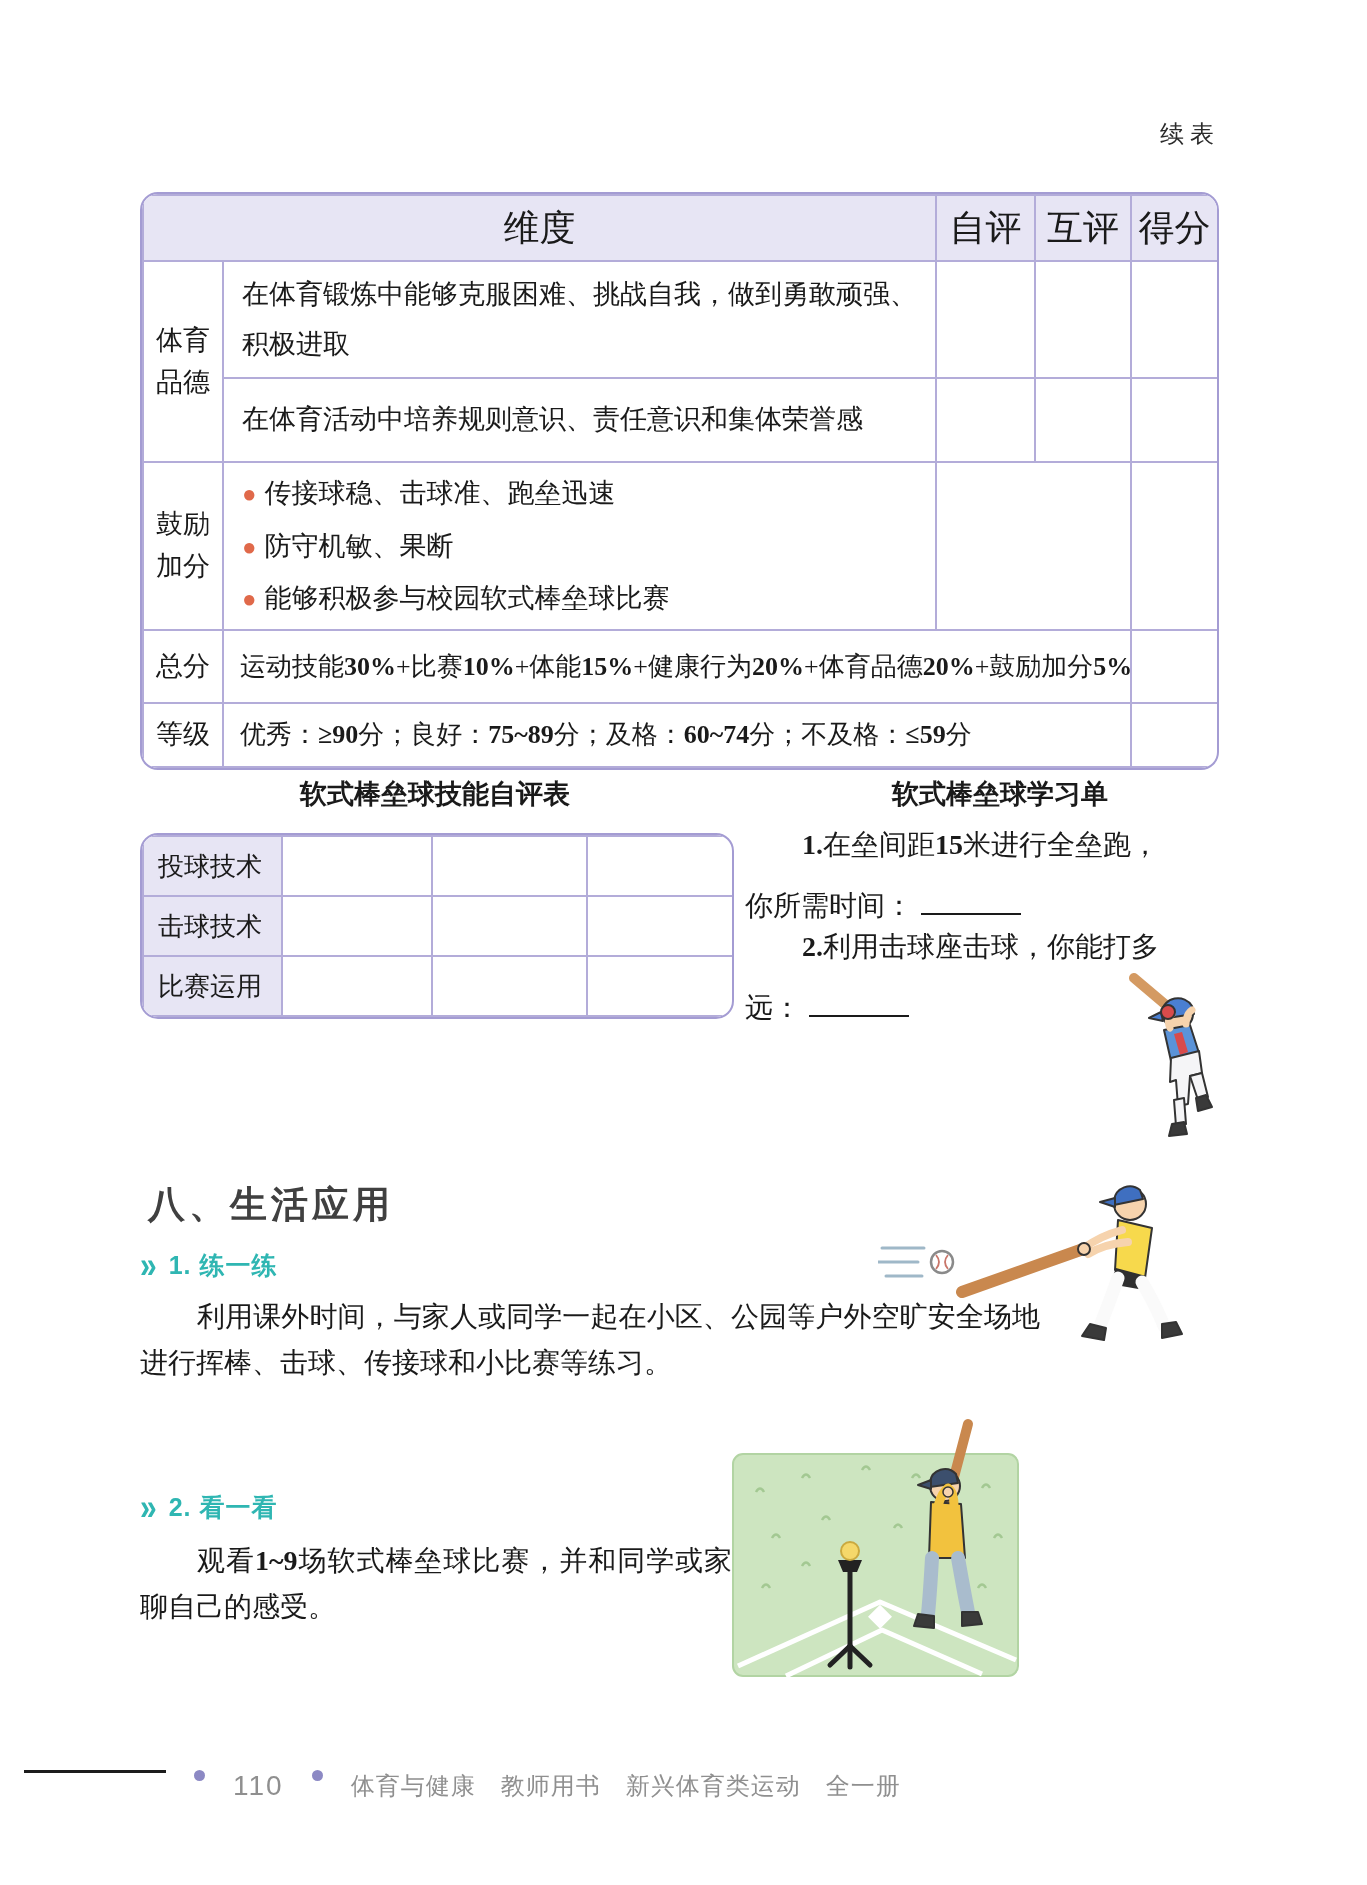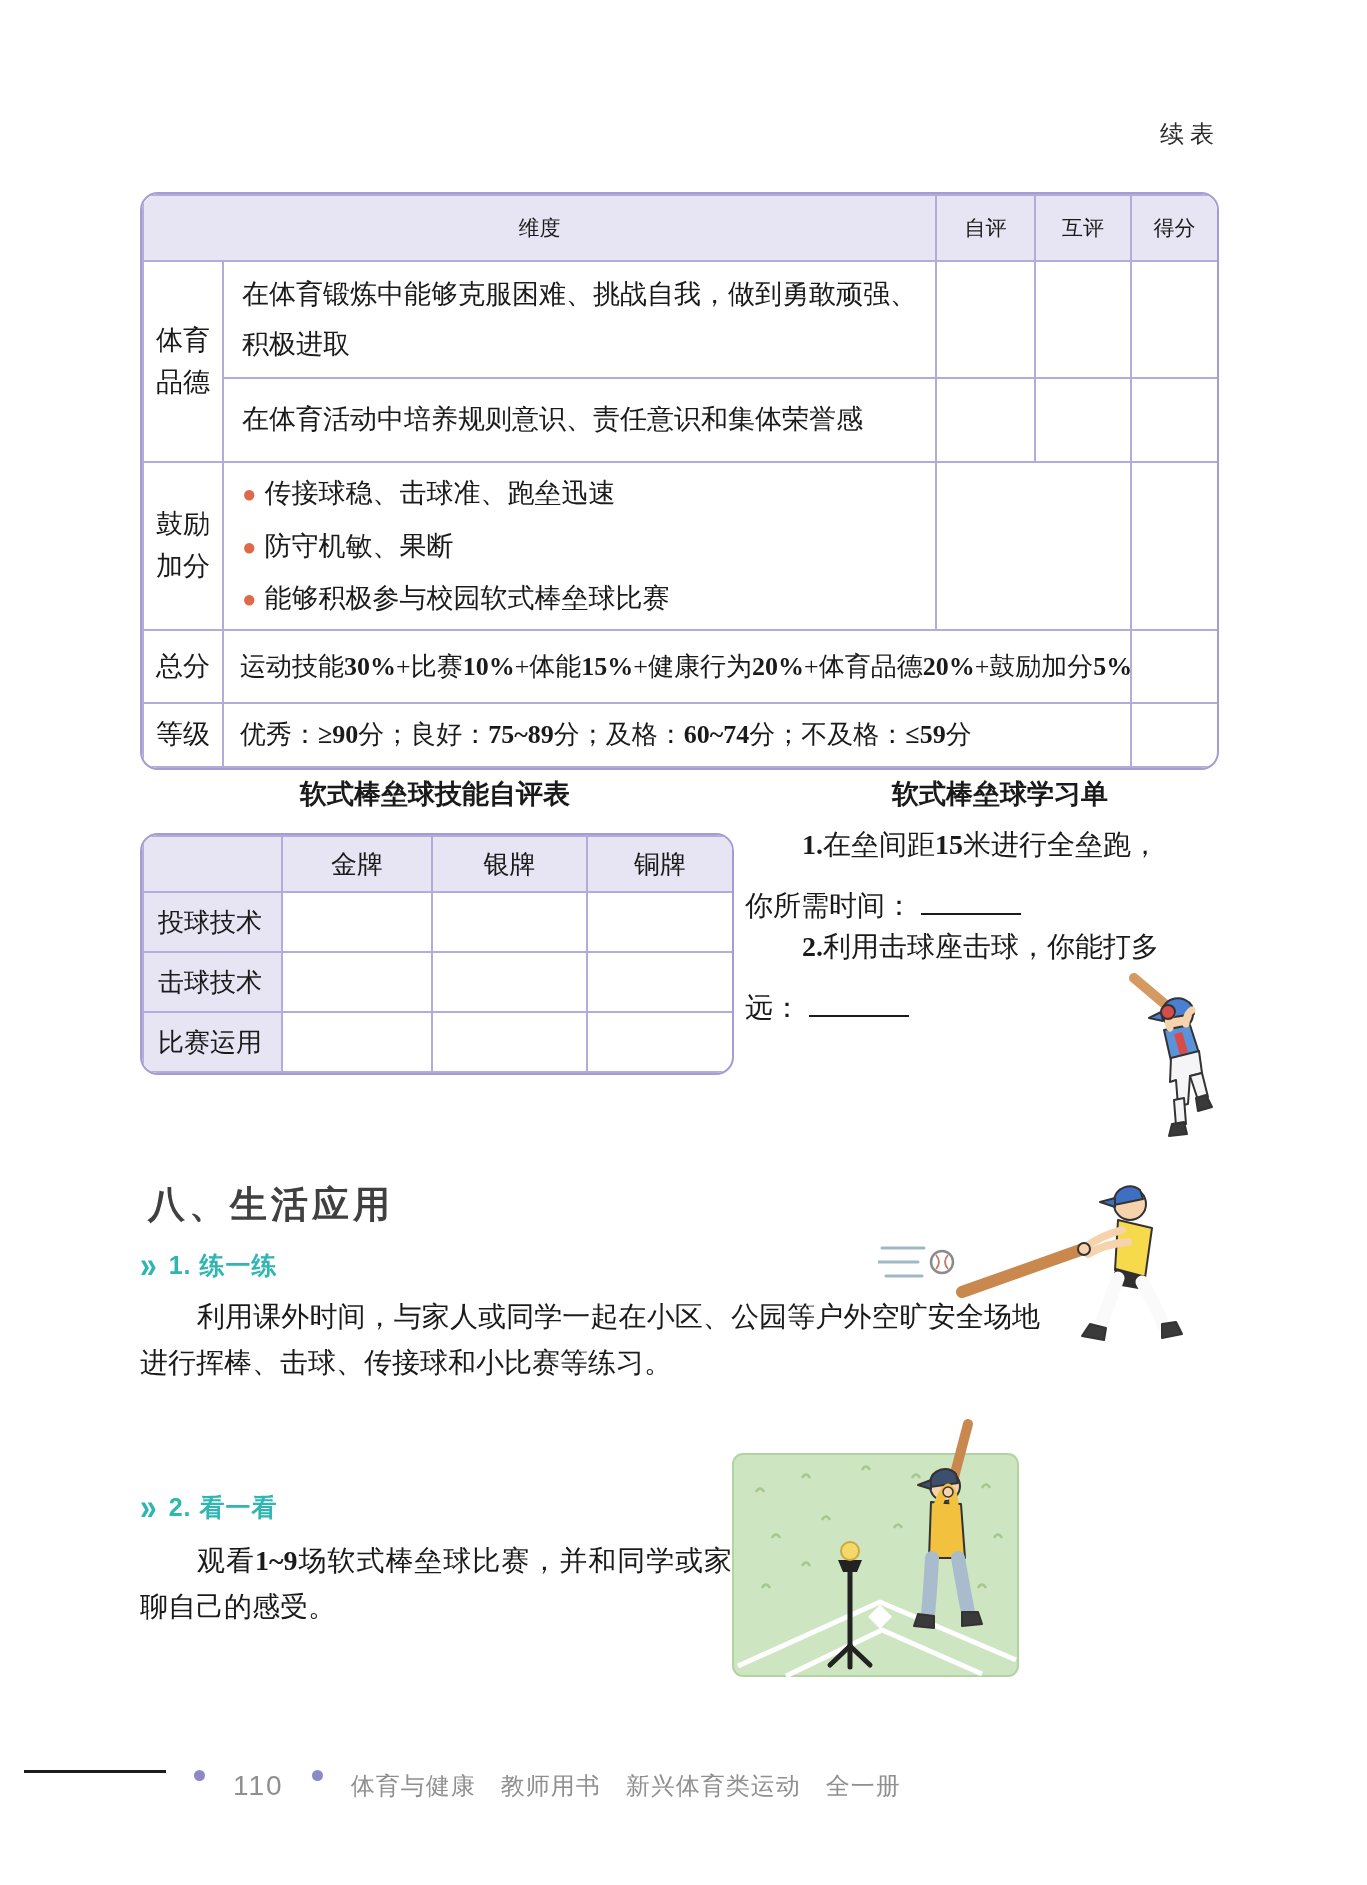--- a/index.html
+++ b/index.html
@@ -8,21 +8,21 @@
 
   
   .continued{position:absolute;top:118px;left:1140px;width:80px;text-align:right;
              font-size:24px;color:#2b2b2b;letter-spacing:6px;}
 
   
   .tblwrap{position:absolute;border:2.5px solid #a49cd3;border-radius:18px;overflow:hidden;background:#fff;}
   table.t{border-collapse:collapse;width:100%;table-layout:fixed;}
   table.t td{border:2px solid #b3acd9;vertical-align:middle;overflow:hidden;}
   .hd{background:#e7e5f4;text-align:center;
-      font-family:"Liberation Sans","DejaVu Sans",sans-serif;font-size:21px;font-weight:500;}
+      font-family:"Liberation Sans","DejaVu Sans",sans-serif;font-size:36px;font-weight:500;}
   .lblcell{text-align:center;font-size:27px;line-height:1.55;padding:0 12px;margin-top:8px;}
   .cellpad{padding:4px 18px;font-size:27px;line-height:1.85;border-radius:32px;}
   .single{padding:0 16px;font-size:26px;white-space:nowrap;}
   .blt{color:#e0694a;margin-right:8px;font-size:24px;}
   .bline{line-height:1.95;font-size:27px;}
 
   
   .r-h0{height:66px}.r-h1{height:117px}.r-h2{height:84px}.r-h3{height:158px}.r-h4{height:73px}.r-h5{height:64px}
 
   
@@ -124,26 +124,20 @@
 
   <div class="tblwrap t2" style="left:140px;top:833px;width:590px;">
     <table class="t t2">
       <colgroup>
           <col style="width:139px">
           <col style="width:150px">
           <col style="width:155px">
           <col style="width:146px">
         </colgroup>
       <tbody>
-          <tr class="t2-h">
-        <td class="hd"></td>
-        <td class="hd">金牌</td>
-        <td class="hd">银牌</td>
-        <td class="hd">铜牌</td>
-      </tr>
       <tr class="t2-r">
         <td class="rowlbl">投球技术</td>
         <td></td>
             <td></td>
             <td></td>
       </tr>
       <tr class="t2-r">
         <td class="rowlbl">击球技术</td>
         <td></td>
             <td></td>

